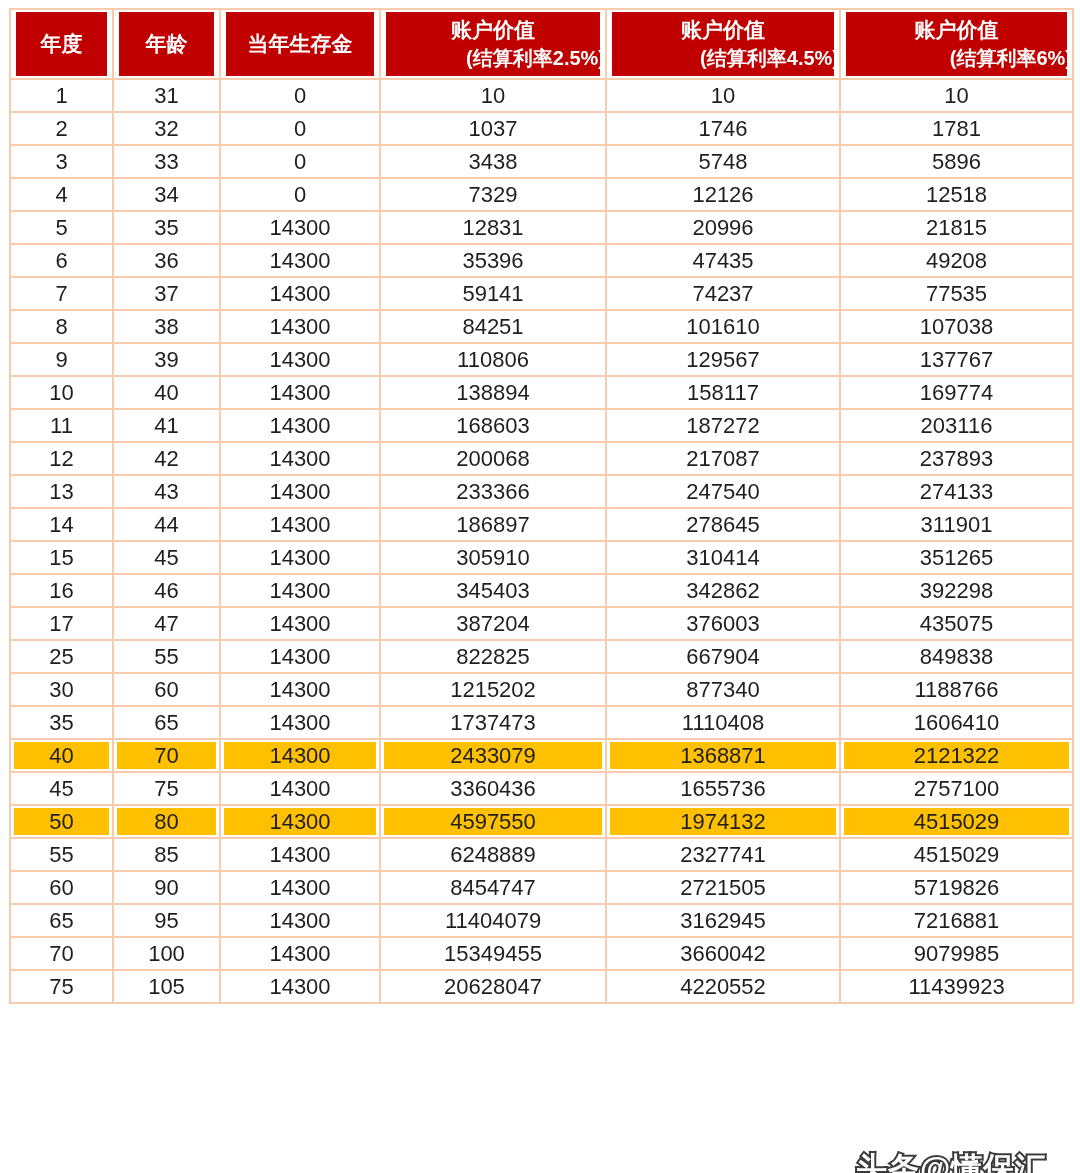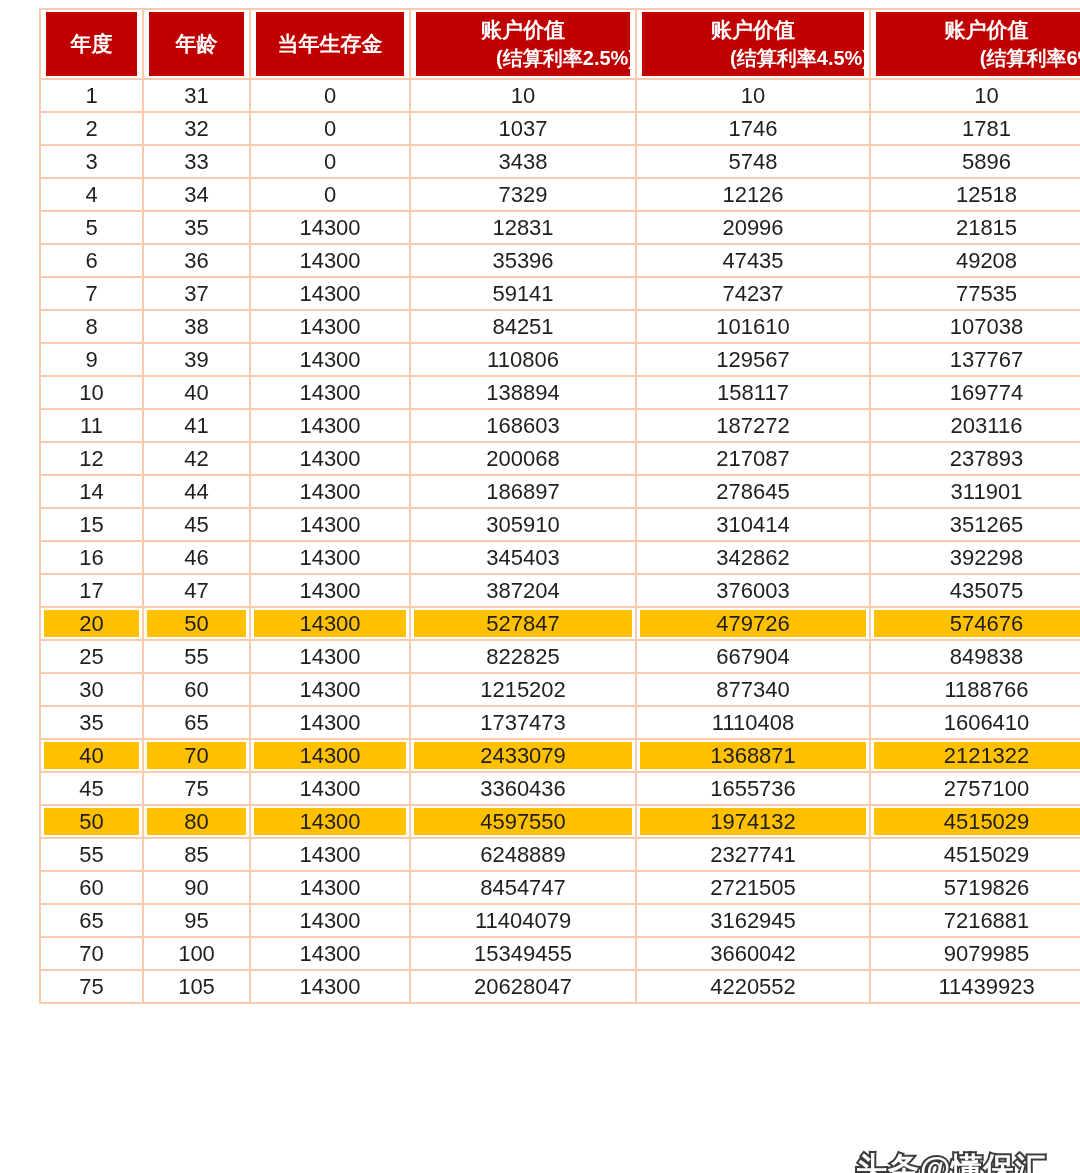--- a/index.html
+++ b/index.html
@@ -14,21 +14,20 @@
   html, body {
     background: var(--page-bg);
     font-family: "Liberation Sans", "DejaVu Sans", sans-serif;
   }
   .page {
     position: relative;
     width: 1080px;
     height: 1173px;
     background: var(--page-bg);
     overflow: hidden;
-    padding-left: 30px;
   }
   table.benefit-table {
     border-collapse: collapse;
     table-layout: fixed;
     width: 1063px;
     margin: 8px 0 0 9px;
   }
   col.c1 { width: 103px; }
   col.c2 { width: 107px; }
   col.c3 { width: 160px; }
@@ -206,20 +205,28 @@
         </tr>
         <tr>
           <td>12</td>
           <td>42</td>
           <td>14300</td>
           <td>200068</td>
           <td>217087</td>
           <td>237893</td>
         </tr>
         <tr>
+          <td>13</td>
+          <td>43</td>
+          <td>14300</td>
+          <td>233366</td>
+          <td>247540</td>
+          <td>274133</td>
+        </tr>
+        <tr>
           <td>14</td>
           <td>44</td>
           <td>14300</td>
           <td>186897</td>
           <td>278645</td>
           <td>311901</td>
         </tr>
         <tr>
           <td>15</td>
           <td>45</td>
@@ -236,28 +243,20 @@
           <td>342862</td>
           <td>392298</td>
         </tr>
         <tr>
           <td>17</td>
           <td>47</td>
           <td>14300</td>
           <td>387204</td>
           <td>376003</td>
           <td>435075</td>
-        </tr>
-        <tr class="highlight">
-          <td>20</td>
-          <td>50</td>
-          <td>14300</td>
-          <td>527847</td>
-          <td>479726</td>
-          <td>574676</td>
         </tr>
         <tr>
           <td>25</td>
           <td>55</td>
           <td>14300</td>
           <td>822825</td>
           <td>667904</td>
           <td>849838</td>
         </tr>
         <tr>

